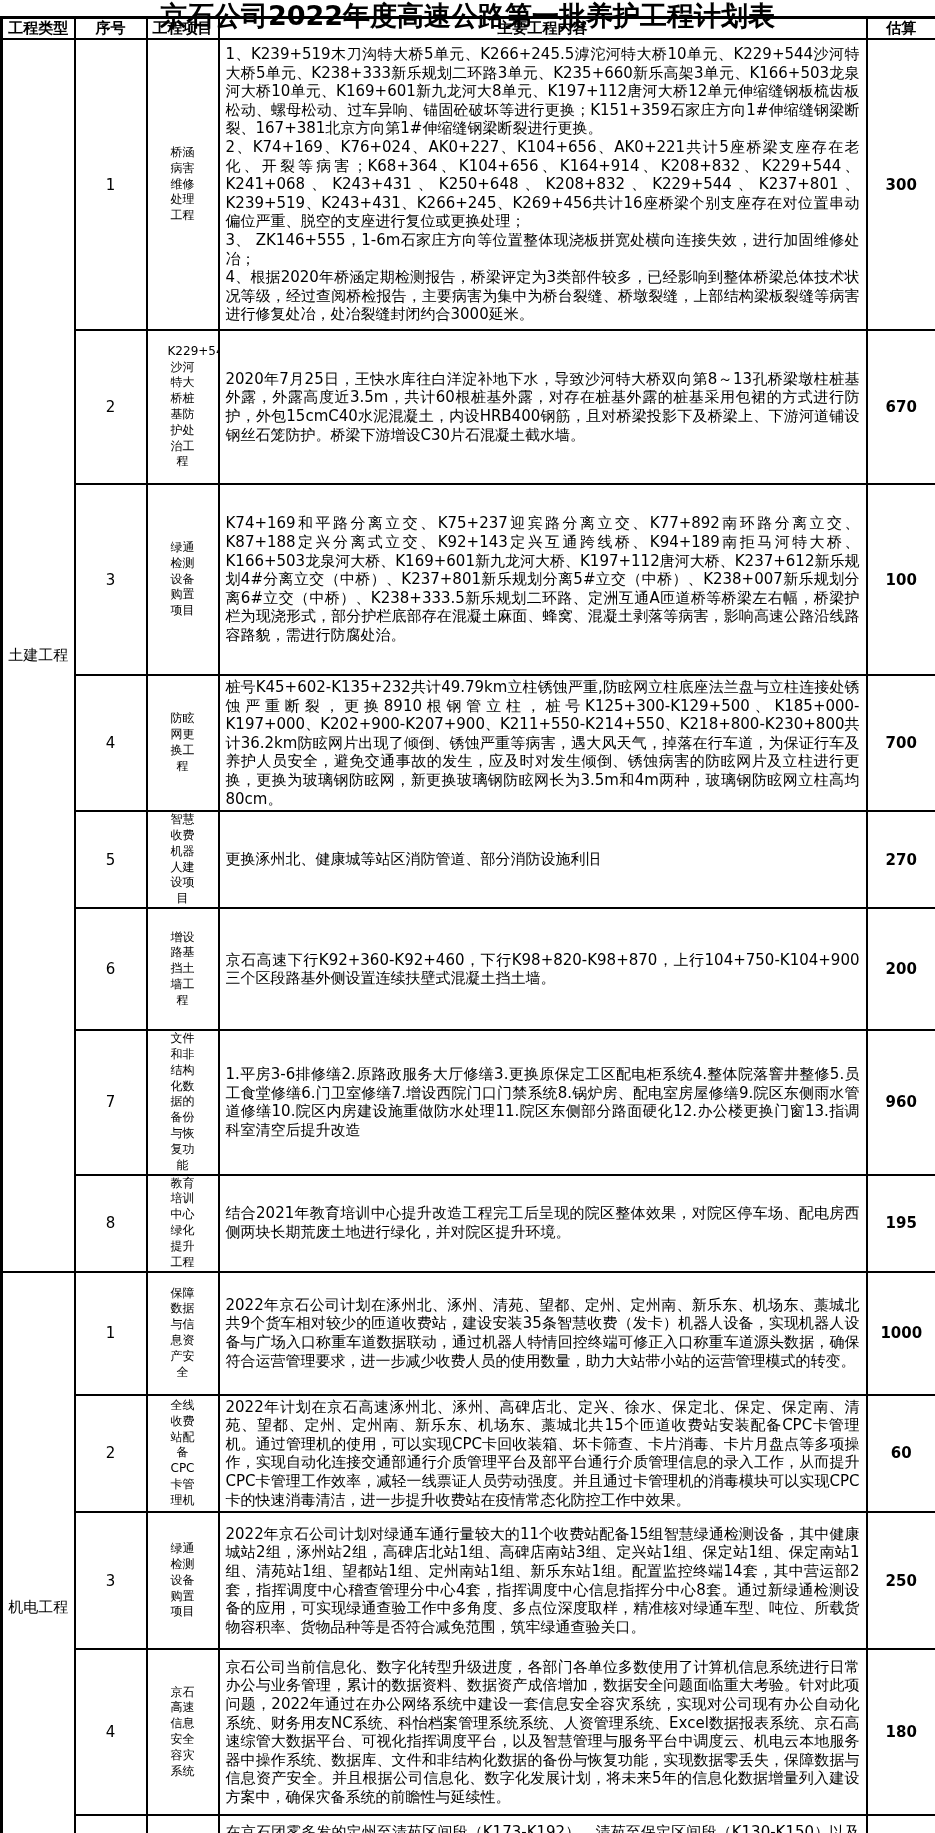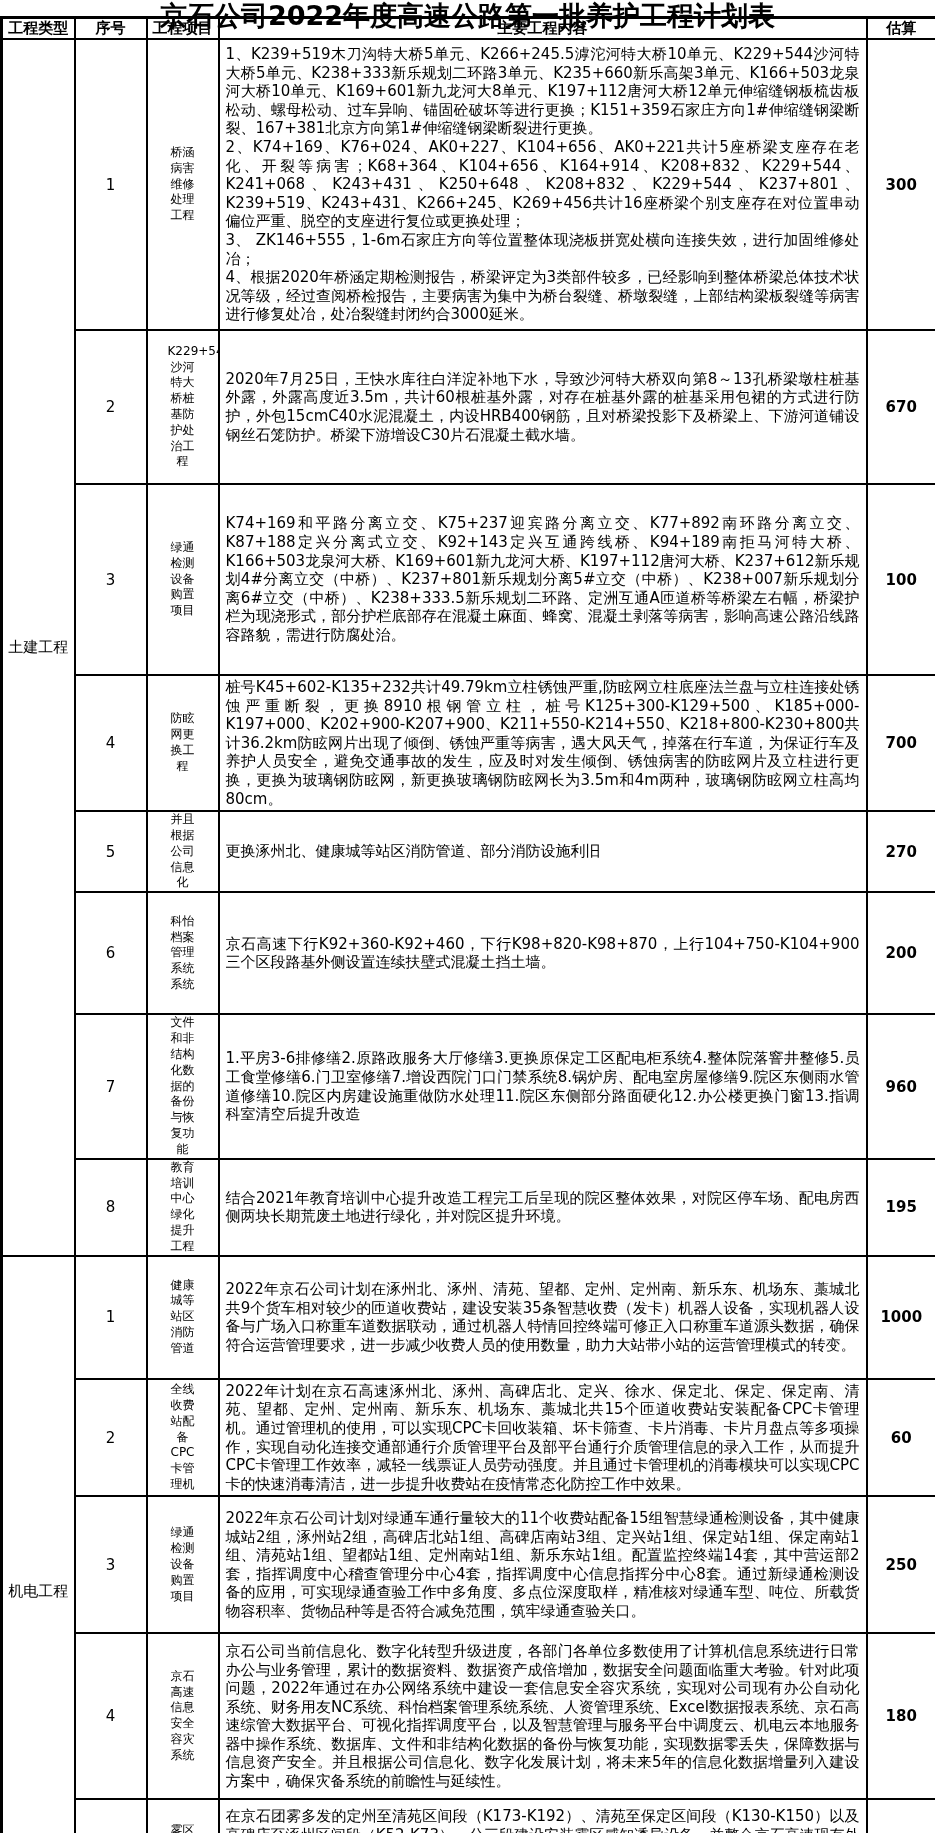--- a/index.html
+++ b/index.html
@@ -63,47 +63,47 @@
         <td class="est-cell">100</td>
       </tr>
       <tr style="height:124px">
         <td class="seq-cell">4</td>
         <td class="project-cell">防眩网更换工程</td>
         <td class="content-cell">桩号K45+602-K135+232共计49.79km立柱锈蚀严重,防眩网立柱底座法兰盘与立柱连接处锈蚀严重断裂，更换8910根钢管立柱，桩号K125+300-K129+500、K185+000-K197+000、K202+900-K207+900、K211+550-K214+550、K218+800-K230+800共计36.2km防眩网片出现了倾倒、锈蚀严重等病害，遇大风天气，掉落在行车道，为保证行车及养护人员安全，避免交通事故的发生，应及时对发生倾倒、锈蚀病害的防眩网片及立柱进行更换，更换为玻璃钢防眩网，新更换玻璃钢防眩网长为3.5m和4m两种，玻璃钢防眩网立柱高均80cm。</td>
         <td class="est-cell">700</td>
       </tr>
       <tr style="height:61px">
         <td class="seq-cell">5</td>
-        <td class="project-cell">并且根据公司信息化</td>
+        <td class="project-cell">智慧收费机器人建设项目</td>
         <td class="content-cell">更换涿州北、健康城等站区消防管道、部分消防设施利旧</td>
         <td class="est-cell">270</td>
       </tr>
       <tr style="height:122px">
         <td class="seq-cell">6</td>
-        <td class="project-cell">科怡档案管理系统系统</td>
+        <td class="project-cell">增设路基挡土墙工程</td>
         <td class="content-cell">京石高速下行K92+360-K92+460，下行K98+820-K98+870，上行104+750-K104+900三个区段路基外侧设置连续扶壁式混凝土挡土墙。</td>
         <td class="est-cell">200</td>
       </tr>
       <tr style="height:104px">
         <td class="seq-cell">7</td>
         <td class="project-cell">文件和非结构化数据的备份与恢复功能</td>
         <td class="content-cell">1.平房3-6排修缮2.原路政服务大厅修缮3.更换原保定工区配电柜系统4.整体院落窨井整修5.员工食堂修缮6.门卫室修缮7.增设西院门口门禁系统8.锅炉房、配电室房屋修缮9.院区东侧雨水管道修缮10.院区内房建设施重做防水处理11.院区东侧部分路面硬化12.办公楼更换门窗13.指调科室清空后提升改造</td>
         <td class="est-cell">960</td>
       </tr>
       <tr style="height:61px">
         <td class="seq-cell">8</td>
         <td class="project-cell">教育培训中心绿化提升工程</td>
         <td class="content-cell">结合2021年教育培训中心提升改造工程完工后呈现的院区整体效果，对院区停车场、配电房西侧两块长期荒废土地进行绿化，并对院区提升环境。</td>
         <td class="est-cell">195</td>
       </tr>
 
       <tr style="height:123px">
         <td class="type-cell" rowspan="5">机电工程</td>
         <td class="seq-cell">1</td>
-        <td class="project-cell">健康城等站区消防管道</td>
+        <td class="project-cell">保障数据与信息资产安全</td>
         <td class="content-cell">2022年京石公司计划在涿州北、涿州、清苑、望都、定州、定州南、新乐东、机场东、藁城北共9个货车相对较少的匝道收费站，建设安装35条智慧收费（发卡）机器人设备，实现机器人设备与广场入口称重车道数据联动，通过机器人特情回控终端可修正入口称重车道源头数据，确保符合运营管理要求，进一步减少收费人员的使用数量，助力大站带小站的运营管理模式的转变。</td>
         <td class="est-cell">1000</td>
       </tr>
       <tr style="height:117px">
         <td class="seq-cell">2</td>
         <td class="project-cell">全线收费站配备CPC卡管理机</td>
         <td class="content-cell">2022年计划在京石高速涿州北、涿州、高碑店北、定兴、徐水、保定北、保定、保定南、清苑、望都、定州、定州南、新乐东、机场东、藁城北共15个匝道收费站安装配备CPC卡管理机。通过管理机的使用，可以实现CPC卡回收装箱、坏卡筛查、卡片消毒、卡片月盘点等多项操作，实现自动化连接交通部通行介质管理平台及部平台通行介质管理信息的录入工作，从而提升CPC卡管理工作效率，减轻一线票证人员劳动强度。并且通过卡管理机的消毒模块可以实现CPC卡的快速消毒清洁，进一步提升收费站在疫情常态化防控工作中效果。</td>
         <td class="est-cell">60</td>
       </tr>
       <tr style="height:137px">

